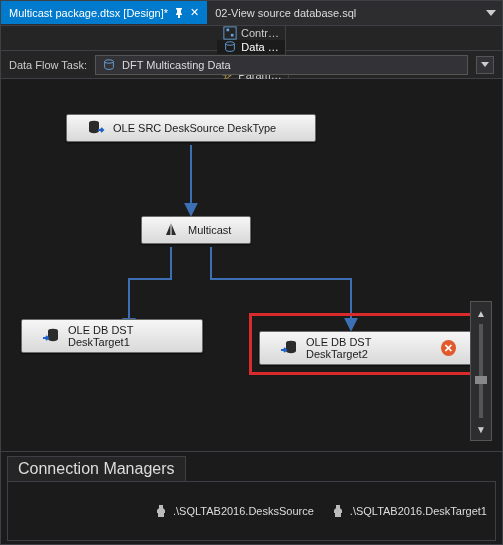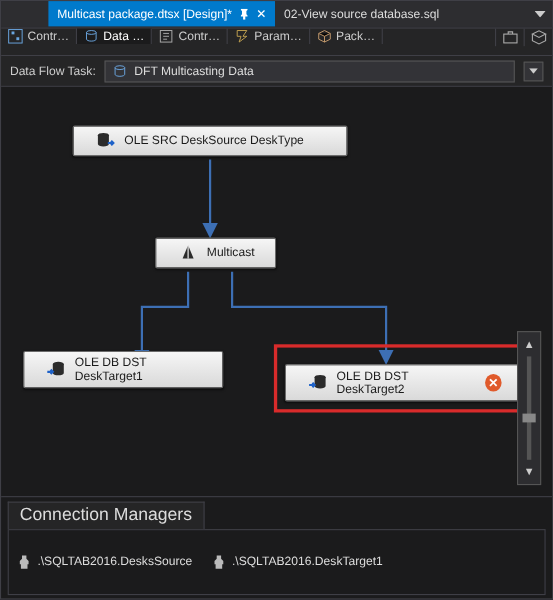--- a/index.html
+++ b/index.html
@@ -1,26 +1,26 @@
 <!DOCTYPE html>
 <html><head>
 <meta charset="utf-8">
 <style>
   * { box-sizing: border-box; margin: 0; padding: 0; font-family: "Segoe UI", Tahoma, sans-serif; }
   body { width: 503px; height: 545px; background: #2d2d30; border: 1px solid #3f3f46; overflow: hidden; }
 
   
   .tab-strip { height: 24px; background: #2d2d30; display: flex; align-items: stretch; border-bottom: 1px solid #2d2d30; }
   .tab { display: flex; align-items: center; padding: 0 8px; font-size: 11px; color: #dcdcdc; cursor: pointer; gap: 6px; }
-  .tab.active { background: #007acc; color: #fff; margin-left: 43px; }
+  .tab.active { background: #007acc; color: #fff; }
   .close-x { font-size: 11px; }
   .tab-drop { margin-left: auto; width: 22px; display:flex; align-items:center; justify-content:center; color:#dcdcdc; }
 
   
-  .design-tabs { height: 26px; background: #252526; display: flex; align-items: flex-start; border: 1px solid #3f3f46; border-left:none; border-right:none;}
+  .design-tabs { height: 26px; background: #252526; display: flex; align-items: center; border: 1px solid #3f3f46; border-left:none; border-right:none;flex-direction:column;}
   .dtab { display: flex; align-items: center; gap: 4px; padding: 0 6px; font-size: 11px; color: #ccc; border-right: 1px solid #3f3f46; cursor:pointer;}
   .dtab.active { background: #1b1b1c; color: #fff; }
   .dtab svg, .dicon { width: 14px; height: 14px; flex: none; }
   .design-tabs .right { margin-left: auto; display:flex; }
   .rbtn { width: 26px; display:flex; align-items:center; justify-content:center; border-left:1px solid #3f3f46; color:#ccc; cursor:pointer;}
 
   
   .dft-row { height: 28px; display:flex; align-items:center; gap:8px; padding: 0 8px; background:#252526; border-bottom:1px solid #3f3f46; font-size:11px; color:#ccc;}
   .dft-select { flex:1; height:20px; background:#333337; border:1px solid #555; display:flex; align-items:center; padding:0 4px 0 6px; gap:6px; color:#ddd;}
   .dft-select .sel-text { flex:1; }
@@ -37,21 +37,21 @@
 
   
   .zoom { position:absolute; right:10px; bottom:10px; width:22px; height:140px; background:#2d2d30; border:1px solid #555; display:flex; flex-direction:column; align-items:center; padding:4px 0;}
   .zoom .btn { width:14px; height:14px; color:#ccc; font-size:10px; display:flex; align-items:center; justify-content:center; cursor:pointer;}
   .zoom .track { flex:1; width:4px; background:#555; margin:4px 0; position:relative;}
   .zoom .thumb { position:absolute; left:-4px; width:12px; height:8px; background:#888; top:55%; cursor:pointer;}
 
   
   .cm-panel { height: 92px; background:#1b1b1c; padding:4px 6px 6px; }
   .cm-header { border:1px solid #3f3f46; border-bottom:none; display:inline-block; padding:3px 10px; font-size:16px; color:#ddd; background:#252526;}
-  .cm-body { border:1px solid #3f3f46; padding:10px 8px; display:flex; flex-wrap:wrap; gap:21px 18px; height:60px;}
+  .cm-body { border:1px solid #3f3f46; padding:10px 8px; display:flex; flex-wrap:wrap; gap:21px 18px; height:60px;justify-content:flex-end;}
   .cm-item { display:flex; align-items:center; gap:6px; font-size:11px; color:#ddd;}
   .cm-item svg { width:12px; height:14px; }
 
   svg { display:block; }
 </style>
 </head>
 <body>
 
 <div class="tab-strip">
   <div class="tab active">

